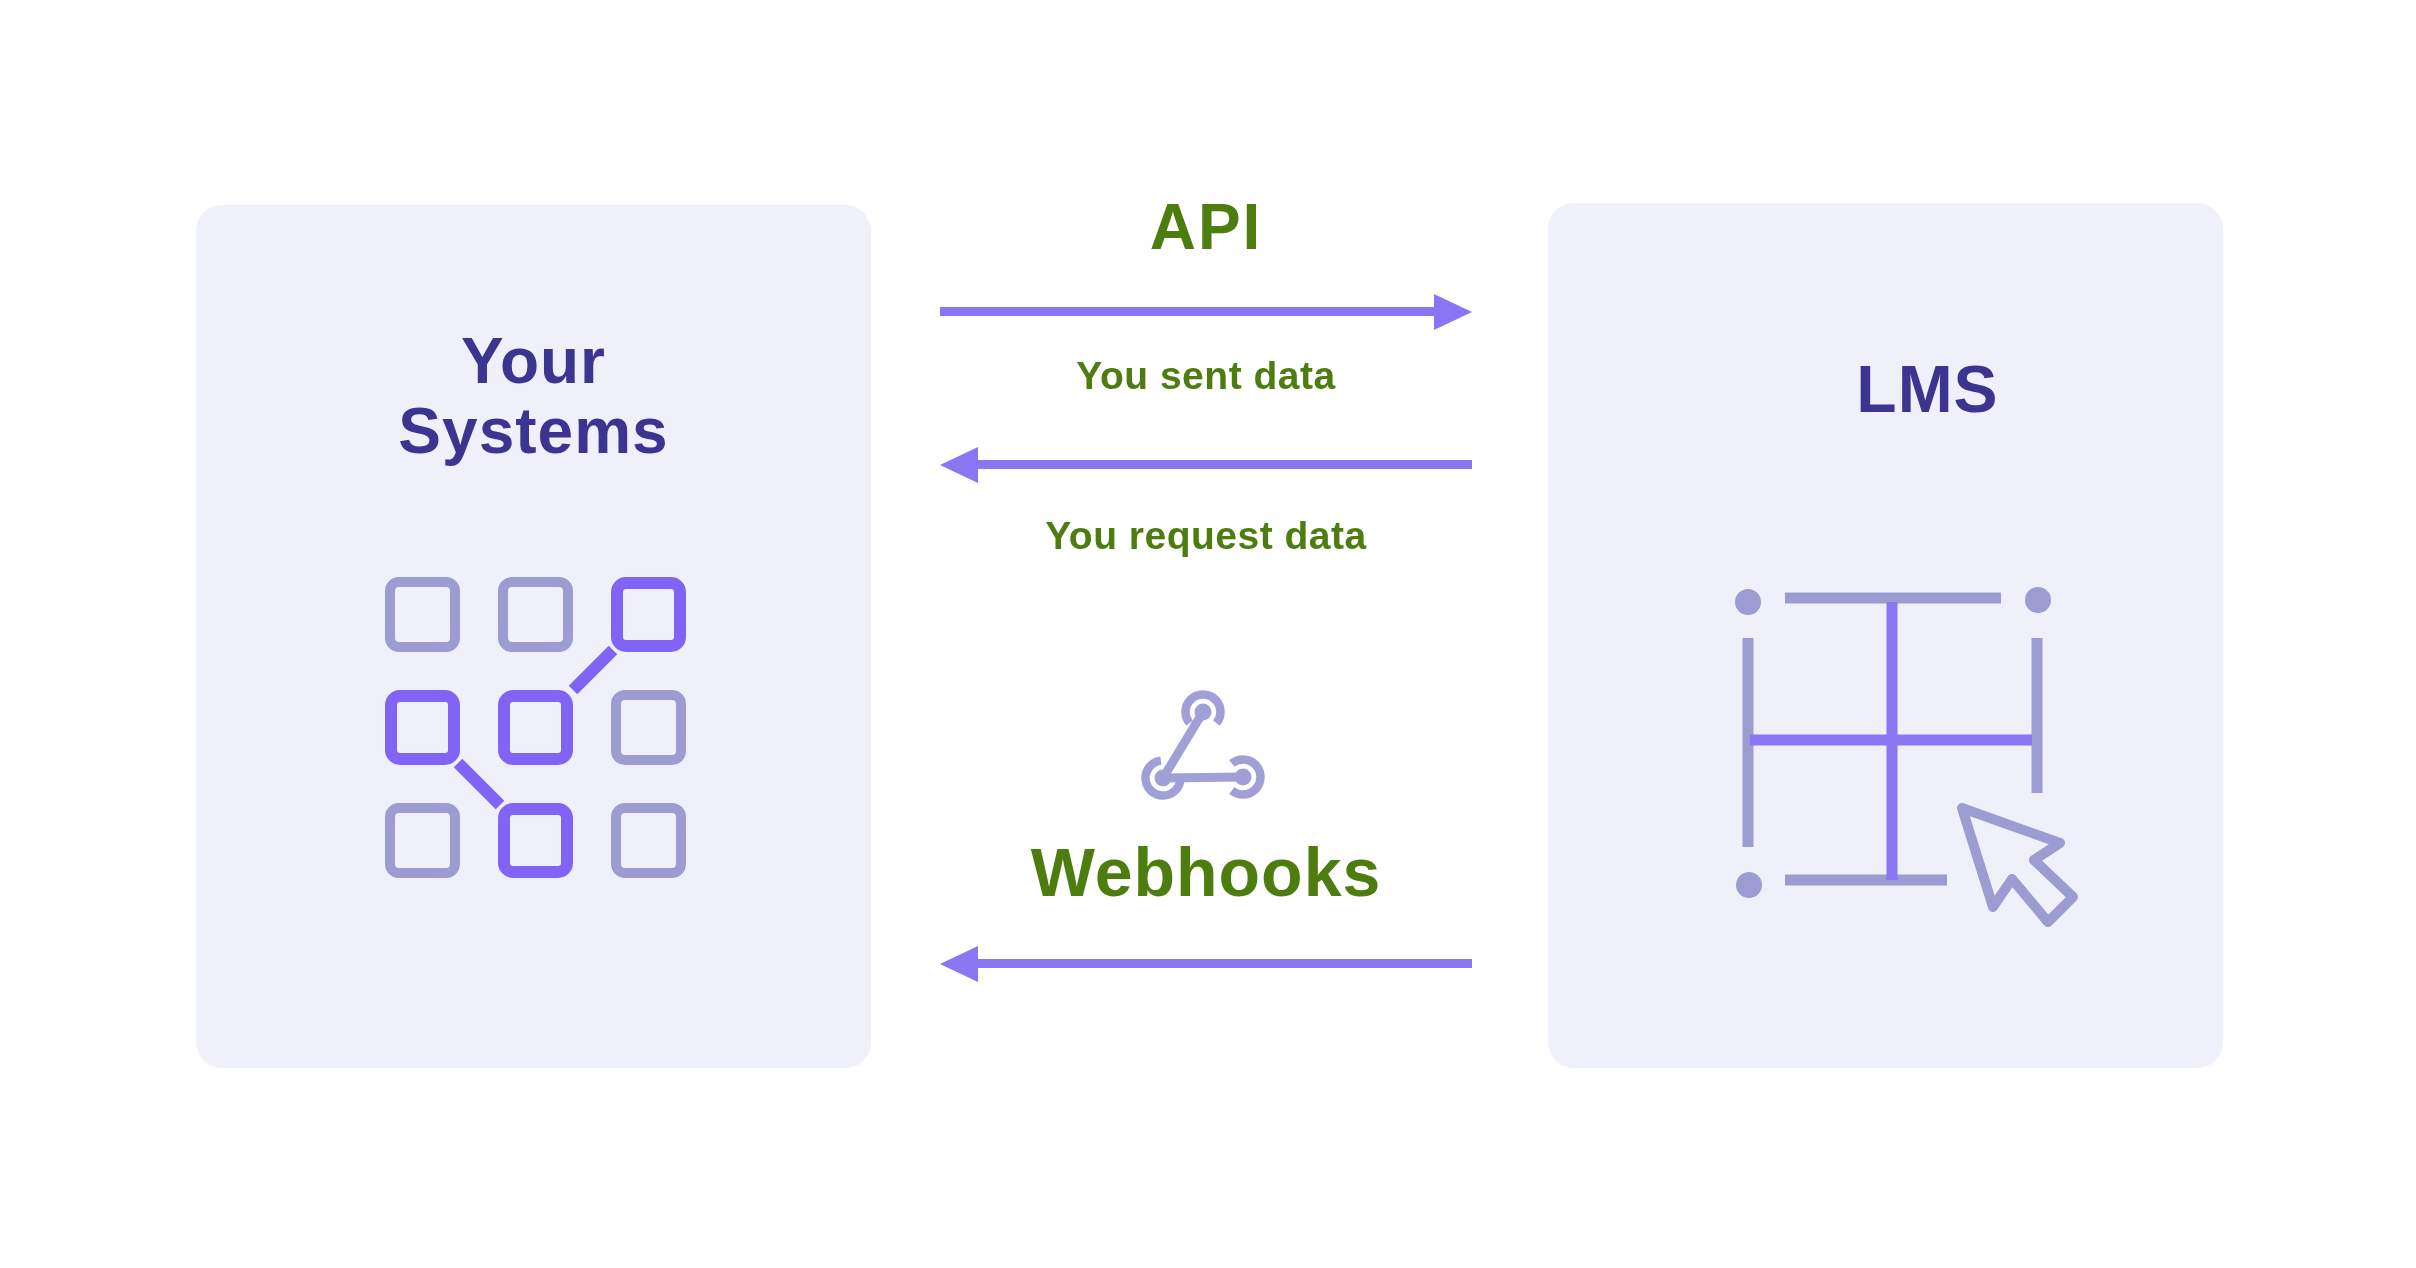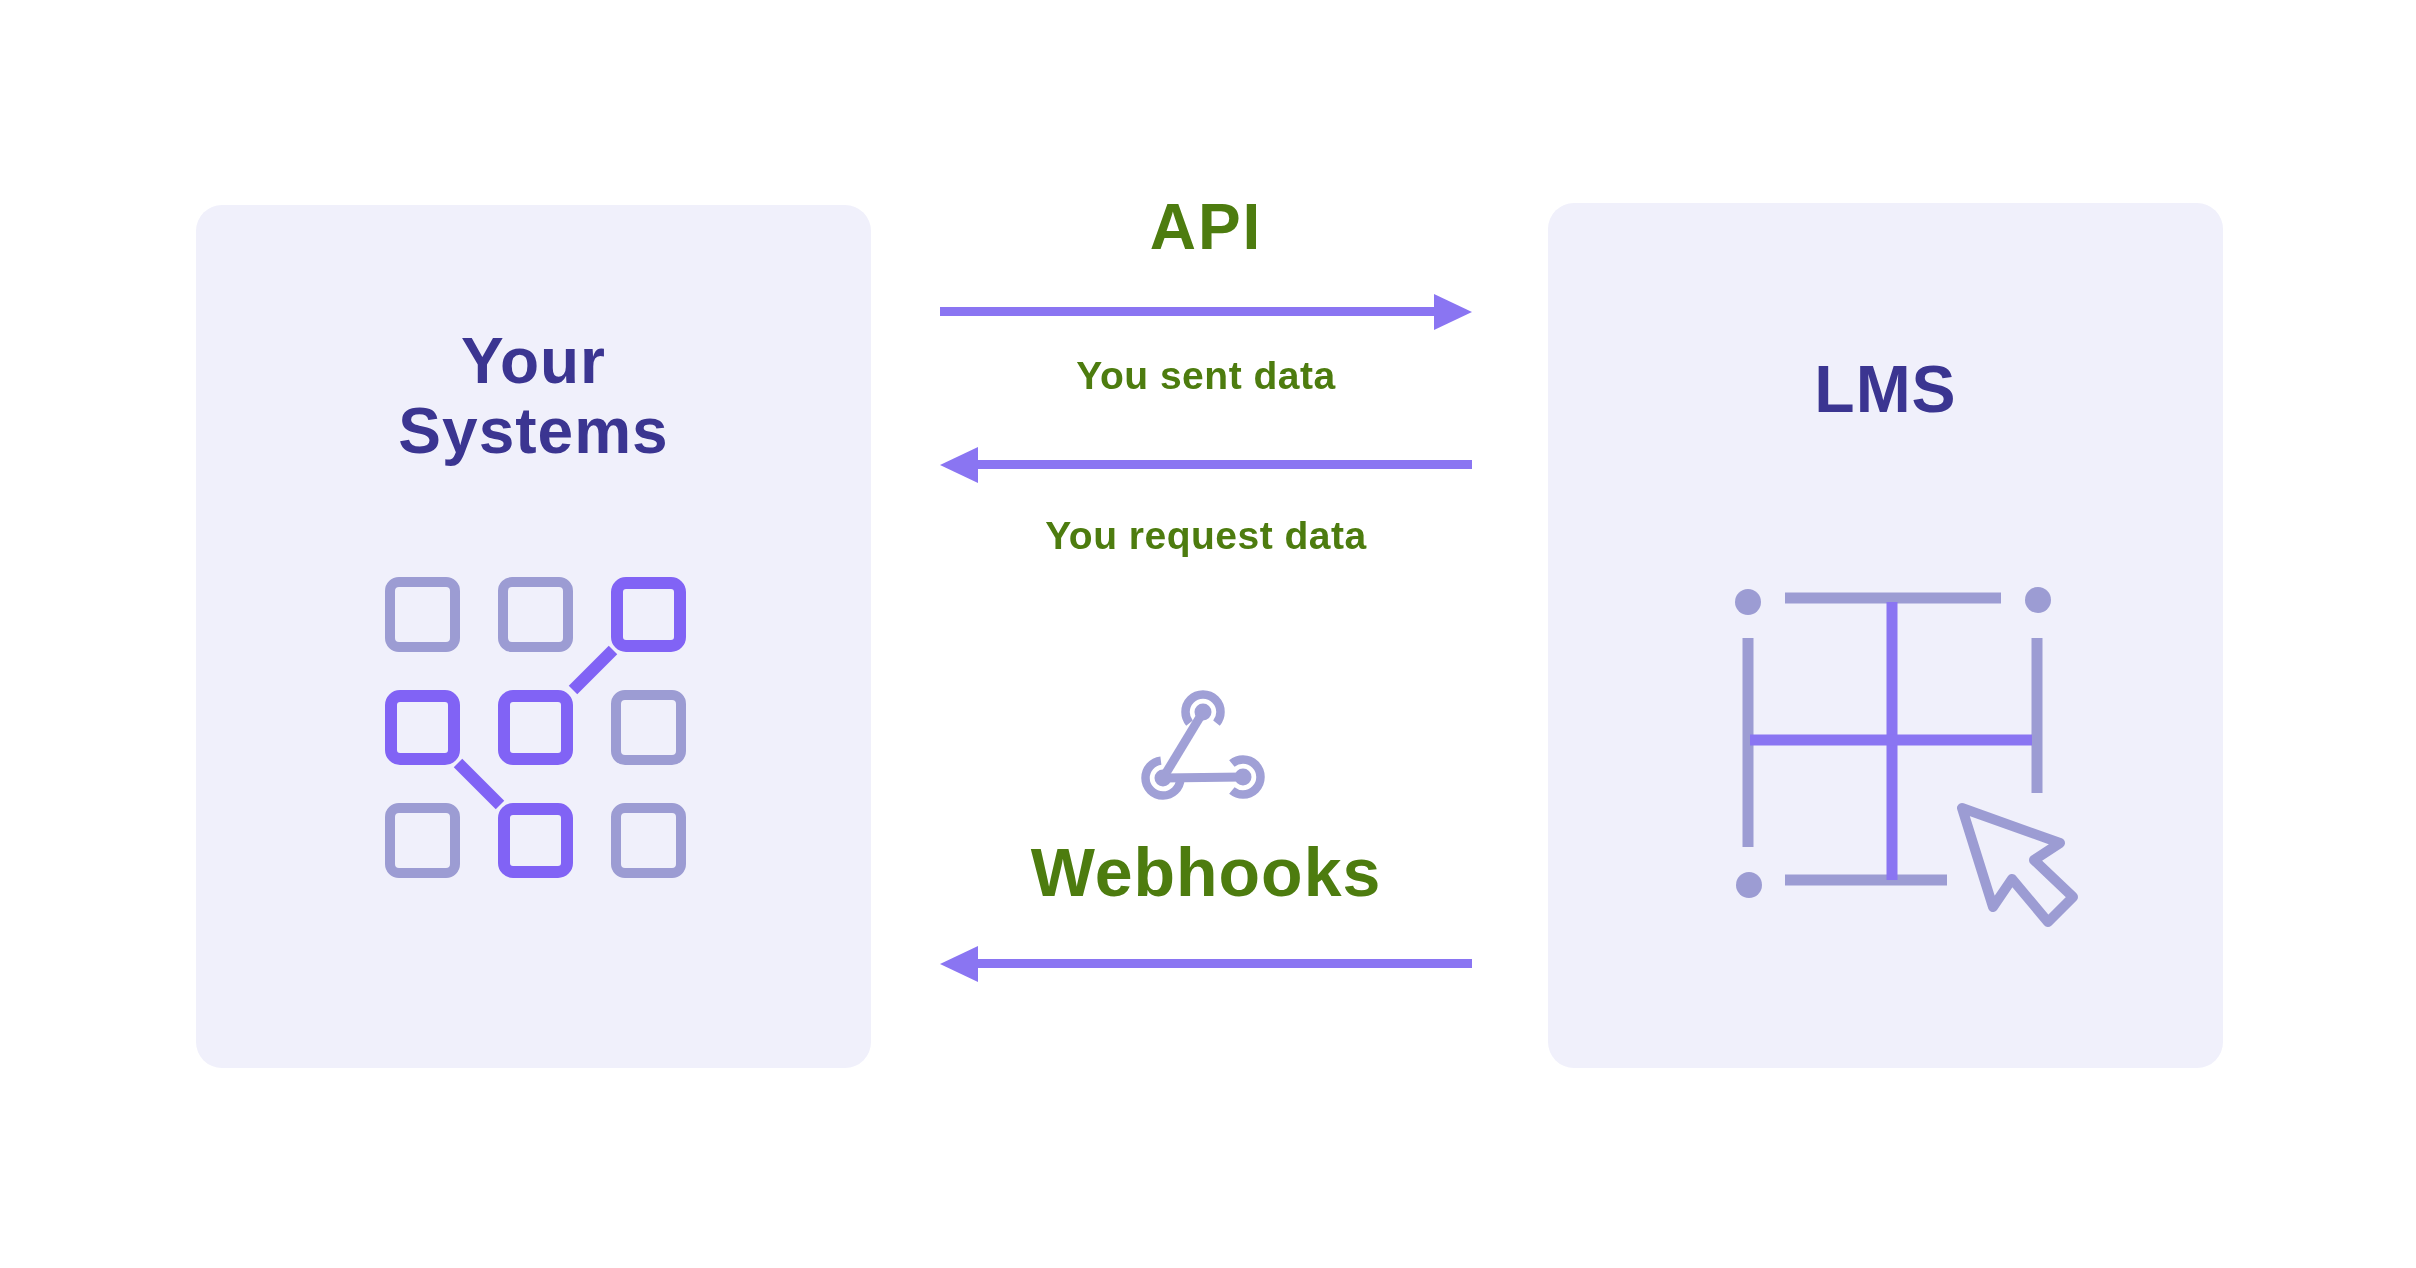--- a/index.html
+++ b/index.html
@@ -20,21 +20,21 @@
 
   .card-title{
     position:absolute;
     width:675px;
     text-align:center;
     color:#3B3591;
     font-weight:bold;
     letter-spacing:1px;
   }
   .title-left{left:196px;top:326px;font-size:64px;line-height:70px;}
-  .title-right{left:1548px;top:356px;font-size:66px;line-height:66px;}
+  .title-right{left:1548px;top:356px;font-size:66px;line-height:66px;padding-left:42px;}
 
   .mid{position:absolute;left:940px;width:532px;text-align:center;color:#4d7c0f;font-weight:bold;}
   .mid-api{top:194px;font-size:64px;line-height:66px;letter-spacing:2px;}
   .mid-webhooks{top:828px;font-size:68px;line-height:70px;letter-spacing:1px;margin-top:9px;}
   .mid-label{font-size:39px;line-height:44px;letter-spacing:0.5px;}
   .lbl-send{top:354px;}
   .lbl-request{top:514px;}
   .lbl-sent{top:1008px;}
 
   .arrow{position:absolute;left:940px;width:532px;height:44px;}

